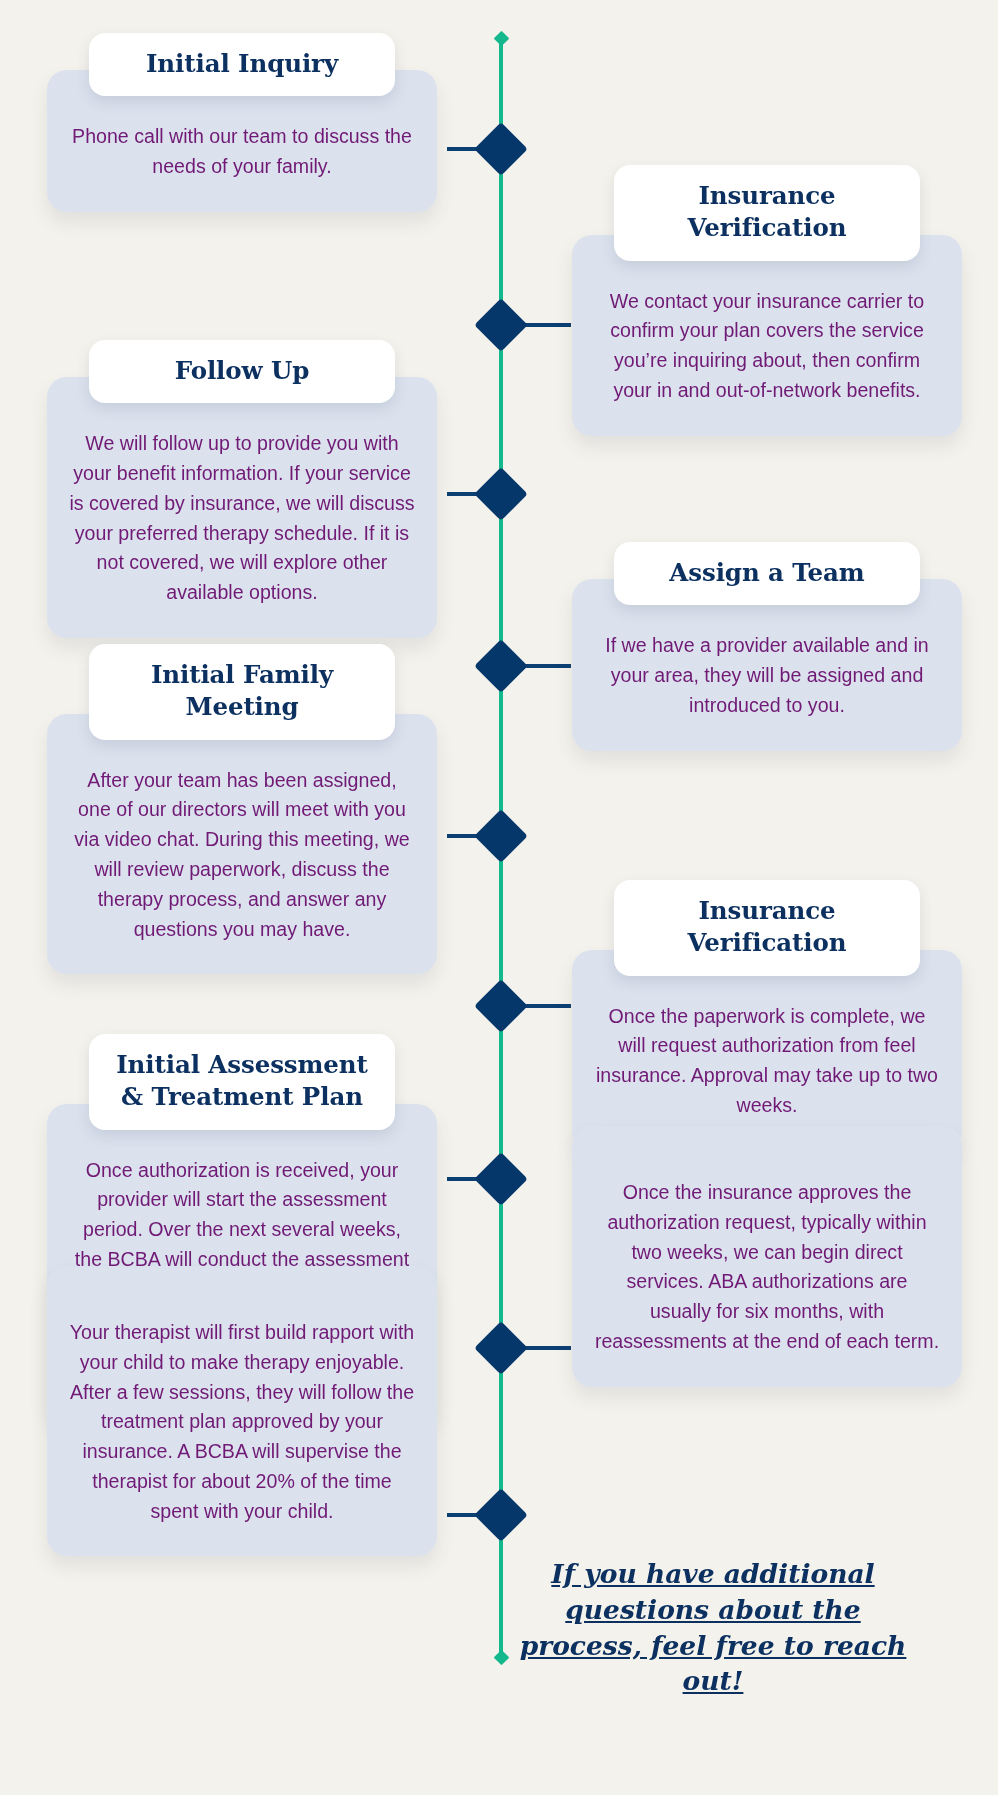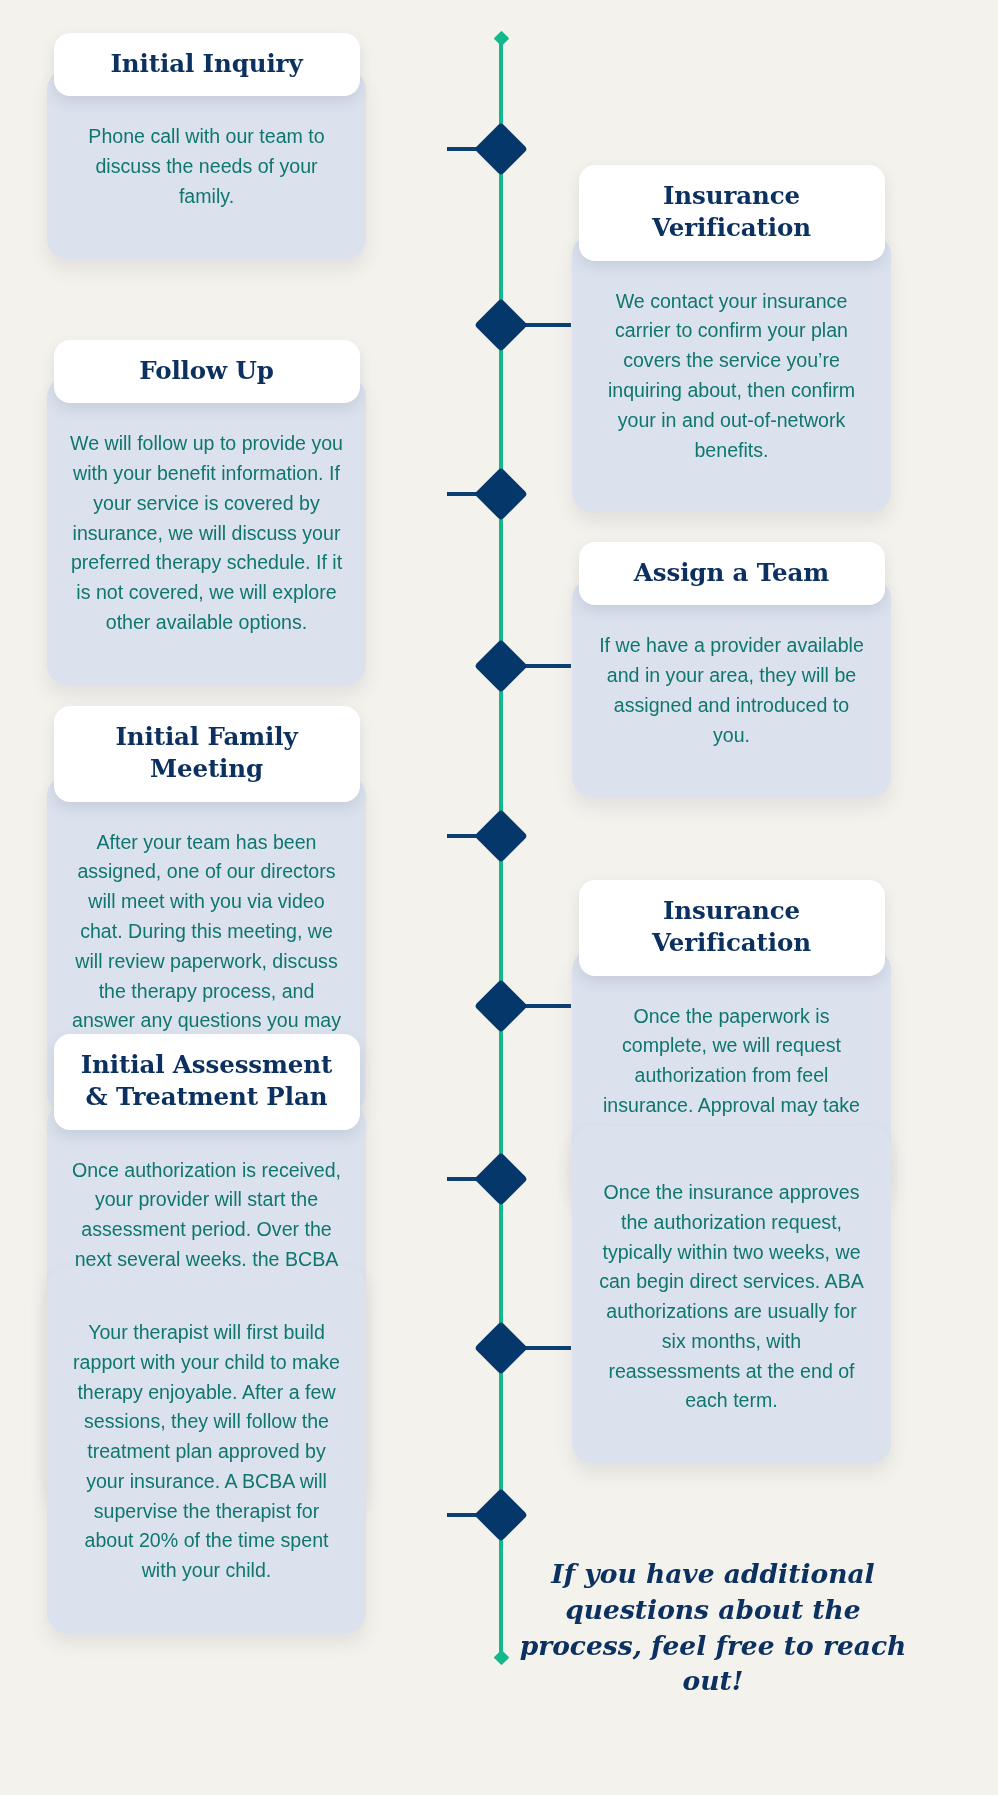--- a/index.html
+++ b/index.html
@@ -62,21 +62,21 @@
     background: #0c3f72;
     margin-top: -2px;
     z-index: 2;
   }
   .stem.to-left  { right: 503px; }
   .stem.to-right { left: 503px; }
 
   
   .card {
     position: absolute;
-    width: 319px;
+    width: 390px;
     z-index: 3;
   }
   .card.left  { left: 47px; }
   .card.right { left: 572px; }
 
   .card-title {
     position: relative;
     z-index: 3;
     margin: 0 auto;
     width: 306px;
@@ -92,42 +92,43 @@
     box-shadow: 0 6px 14px rgba(60, 70, 95, 0.13);
     letter-spacing: -0.1px;
   }
 
   .card-body {
     position: relative;
     z-index: 2;
     margin-top: -26px;
     background: #dbe2ee;
     border-radius: 20px;
-    padding: 52px 22px 47px;
+    padding: 52px 22px 30px;
     text-align: center;
     font-size: 19.6px;
     line-height: 1.52;
-    color: #0f766e;
+    color: #701a75;
     box-shadow: 0 10px 18px rgba(60, 70, 95, 0.10);
   }
 
   
   #closing-note {
     position: absolute;
     left: 517px;
     top: 1556px;
     width: 392px;
     text-align: center;
     font-family: "DejaVu Serif", "Liberation Serif", serif;
     font-weight: bold;
     font-style: italic;
     font-size: 26.5px;
     line-height: 1.35;
     color: #0c3160;
     z-index: 3;
+    text-decoration: underline;
   }
 </style>
 </head>
 <body>
 
 <div id="timeline-spine">
   <span class="spine-cap top"></span>
   <span class="spine-cap bottom"></span>
 </div>
 
@@ -163,21 +164,21 @@
       <div class="card-body">We contact your insurance carrier to confirm your plan covers the service you’re inquiring about, then confirm your in and out-of-network benefits.</div>
     </div>
     <div class="card left" style="top: 340px;">
       <div class="card-title">Follow Up</div>
       <div class="card-body">We will follow up to provide you with your benefit information. If your service is covered by insurance, we will discuss your preferred therapy schedule. If it is not covered, we will explore other available options.</div>
     </div>
     <div class="card right" style="top: 542px;">
       <div class="card-title">Assign a Team</div>
       <div class="card-body">If we have a provider available and in your area, they will be assigned and introduced to you.</div>
     </div>
-    <div class="card left" style="top: 706px;">
+    <div class="card left" style="top: 644px;">
       <div class="card-title">Initial Family Meeting</div>
       <div class="card-body">After your team has been assigned, one of our directors will meet with you via video chat. During this meeting, we will review paperwork, discuss the therapy process, and answer any questions you may have.</div>
     </div>
     <div class="card right" style="top: 880px;">
       <div class="card-title">Insurance Verification</div>
       <div class="card-body">Once the paperwork is complete, we will request authorization from feel insurance. Approval may take up to two weeks.</div>
     </div>
     <div class="card left" style="top: 1020px; margin-top: 14px;">
       <div class="card-title">Initial Assessment &amp; Treatment Plan</div>
       <div class="card-body">Once authorization is received, your provider will start the assessment period. Over the next several weeks, the BCBA will conduct the assessment and develop a treatment plan. This plan will be reviewed with you before it is submitted to the insurance company to request treatment authorization.</div>

